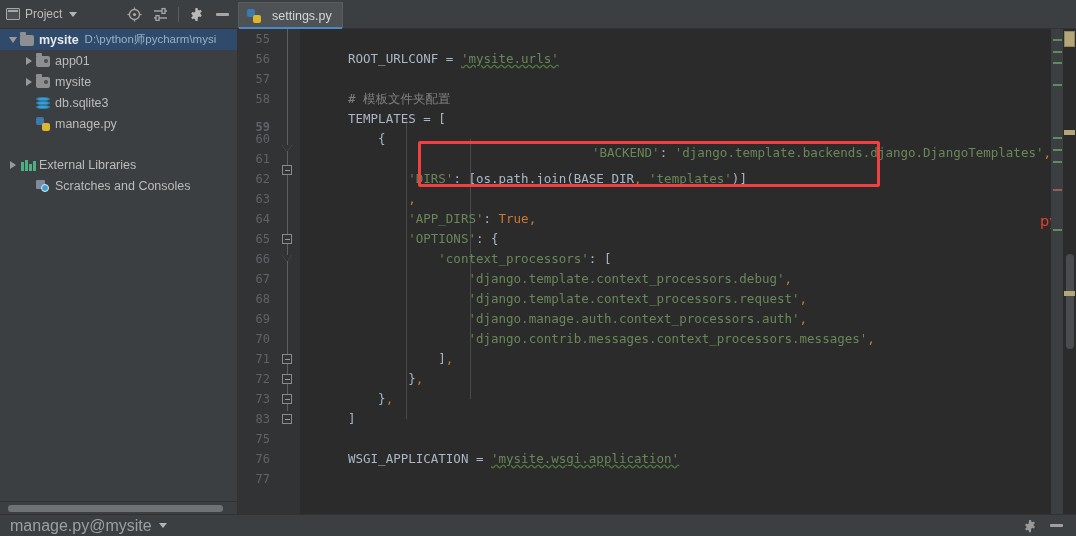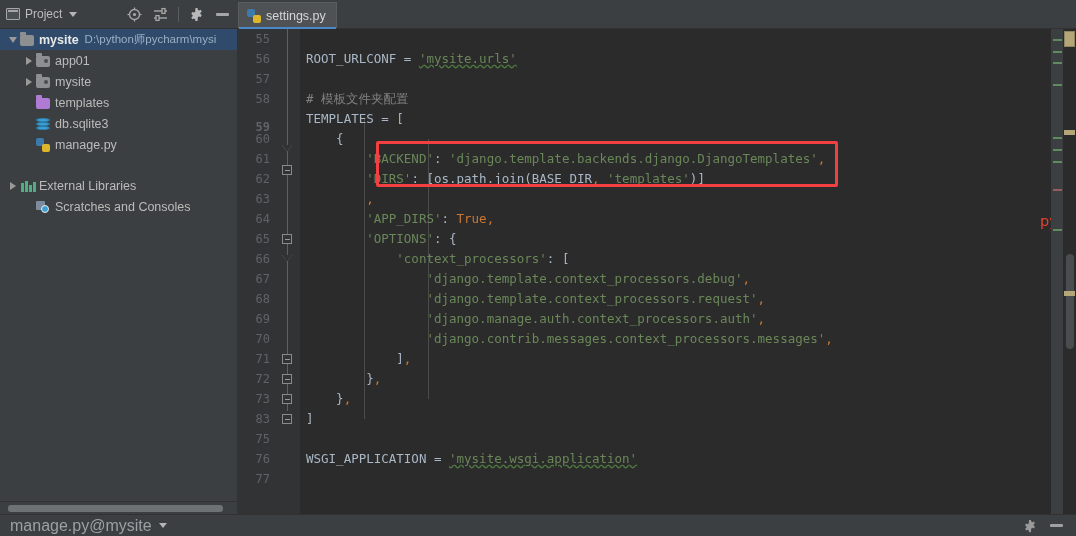--- a/index.html
+++ b/index.html
@@ -62,21 +62,21 @@
     display: flex; align-items: center; gap: 5px;
     height: 26px; padding: 0 10px 0 8px;
     background: #4e5254;
     border-top: 1px solid #5a5d5e;
     border-left: 1px solid #5a5d5e;
     border-right: 1px solid #5a5d5e;
     box-sizing: border-box;
     position: relative;
     cursor: pointer;
   }
-  .tab .tab-lbl { color: #d6d6d6; font-size: 12.5px; }
+  .tab .tab-lbl { color: #d6d6d6; font-size: 12.5px; margin-left: 6px; }
   .tab::after {
     content: ""; position: absolute; left: 0; right: 0; bottom: -1px; height: 2px;
     background: #4a88c7;
   }
   .py-icon { width: 14px; height: 14px; position: relative; flex: 0 0 14px; }
   .py-icon .pb {
     position: absolute; width: 8px; height: 8px; border-radius: 2px;
   }
   .py-icon .pb1 { left: 0; top: 0; background: #3b7aab; }
   .py-icon .pb2 { right: 0; bottom: 0; background: #ddb62b; }
@@ -190,21 +190,21 @@
     content: ""; position: absolute; left: -5px; top: -7px;
     width: 0; height: 0;
     border-left: 5px solid transparent; border-right: 5px solid transparent;
     border-top: 7px solid #313335;
     filter: none;
   }
   .fold-line {
     position: absolute; left: 8.5px; width: 1px; background: #5e6163;
   }
 
-  .code-area { position: relative; flex: 1 1 auto; overflow: hidden; }
+  .code-area { position: relative; flex: 1 1 auto; overflow: hidden; margin-left: 42px; }
   .code-line {
     position: absolute; left: 0; right: 0; height: 20px; line-height: 20px;
     white-space: pre;
     font-family: "DejaVu Sans Mono", monospace; font-size: 12.5px;
     color: #a9b7c6;
   }
   .code-inner { padding-left: 6px; }
   .t-kw { color: #cc7832; }
   .t-str { color: #6a8759; }
   .t-com { color: #808080; }
@@ -339,27 +339,20 @@
       <div class="tree-row" style="padding-left:22px;">
         <span class="arrow">
             <i></i>
           </span>
         <span class="tw-icon">
             <span class="folder mod"></span>
           </span>
         <span class="tw-lbl">mysite</span>
       </div>
 
-      <div class="tree-row" style="padding-left:22px;">
-        <span class="arrow none"></span>
-        <span class="tw-icon">
-            <span class="folder tpl"></span>
-          </span>
-        <span class="tw-lbl">templates</span>
-      </div>
 
       <div class="tree-row" style="padding-left:22px;">
         <span class="arrow none"></span>
         <span class="tw-icon">
           <span class="db-ic">
               <span></span>
               <span></span>
               <span></span>
             </span>
         </span>
@@ -454,21 +447,21 @@
         <div class="indent-guide" style="left:64px; top:90px; height:300px;"></div>
         <div class="indent-guide" style="left:128px; top:110px; height:260px;"></div>
 
         <div id="codelines">
             <div class="code-line" style="top: 0px;"><span class="code-inner"></span></div>
             <div class="code-line" style="top: 20px;"><span class="code-inner">ROOT_URLCONF = <span class="t-green-ul">'mysite.urls'</span></span></div>
             <div class="code-line" style="top: 40px;"><span class="code-inner"></span></div>
             <div class="code-line" style="top: 60px;"><span class="code-inner"><span class="t-com"># 模板文件夹配置</span></span></div>
             <div class="code-line" style="top: 80px;"><span class="code-inner">TEMPLATES = [</span></div>
             <div class="code-line" style="top: 100px;"><span class="code-inner">    {</span></div>
-            <div class="code-line" style="top: 120px;"><span class="code-inner">        <span class="t-str">'BACKEND'</span>: <span class="t-str">'django.template.backends.django.DjangoTemplates'</span><span class="t-comma">,</span></span></div>
+            <div class="code-line" style="top: 114px; text-align: right;"><span class="code-inner">        <span class="t-str">'BACKEND'</span>: <span class="t-str">'django.template.backends.django.DjangoTemplates'</span><span class="t-comma">,</span></span></div>
             <div class="code-line" style="top: 140px;"><span class="code-inner">        <span class="t-str">'DIRS'</span>: [os.path.join(BASE_DIR<span class="t-comma">,</span> <span class="t-str">'templates'</span>)]</span></div>
             <div class="code-line" style="top: 160px;"><span class="code-inner">        <span class="t-comma">,</span></span></div>
             <div class="code-line" style="top: 180px;"><span class="code-inner">        <span class="t-str">'APP_DIRS'</span>: <span class="t-kw">True</span><span class="t-comma">,</span></span></div>
             <div class="code-line" style="top: 200px;"><span class="code-inner">        <span class="t-str">'OPTIONS'</span>: {</span></div>
             <div class="code-line" style="top: 220px;"><span class="code-inner">            <span class="t-str">'context_processors'</span>: [</span></div>
             <div class="code-line" style="top: 240px;"><span class="code-inner">                <span class="t-str">'django.template.context_processors.debug'</span><span class="t-comma">,</span></span></div>
             <div class="code-line" style="top: 260px;"><span class="code-inner">                <span class="t-str">'django.template.context_processors.request'</span><span class="t-comma">,</span></span></div>
             <div class="code-line" style="top: 280px;"><span class="code-inner">                <span class="t-str">'django.manage.auth.context_processors.auth'</span><span class="t-comma">,</span></span></div>
             <div class="code-line" style="top: 300px;"><span class="code-inner">                <span class="t-str">'django.contrib.messages.context_processors.messages'</span><span class="t-comma">,</span></span></div>
             <div class="code-line" style="top: 320px;"><span class="code-inner">            ]<span class="t-comma">,</span></span></div>

